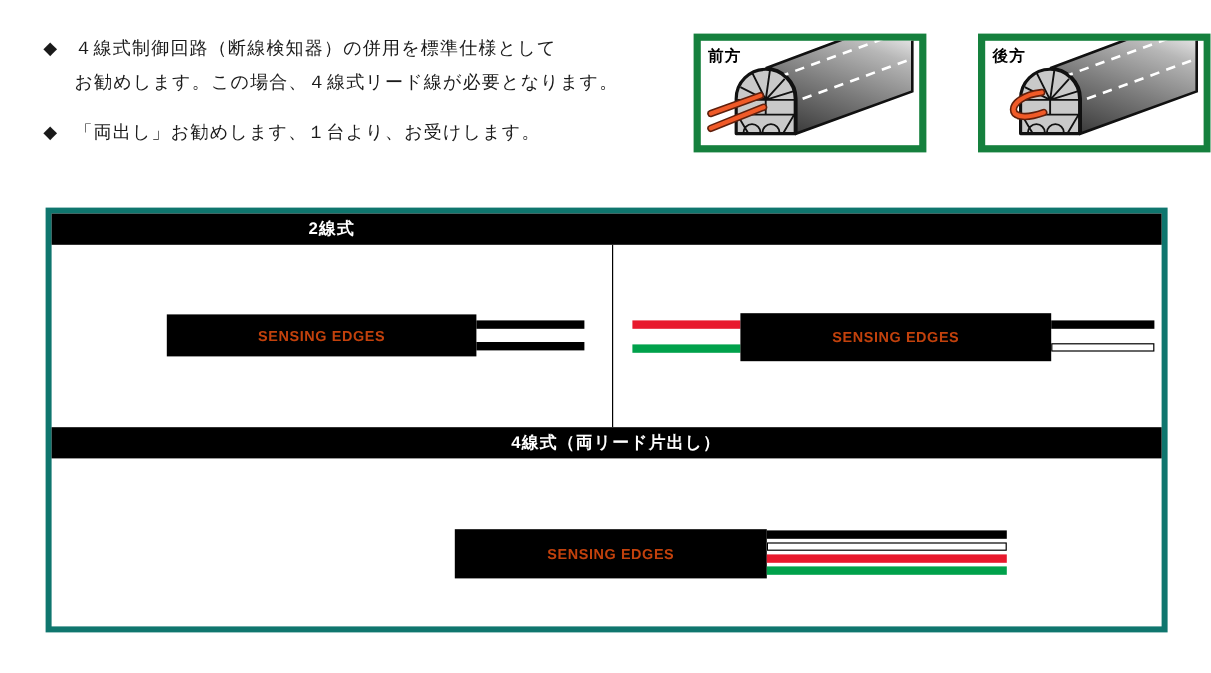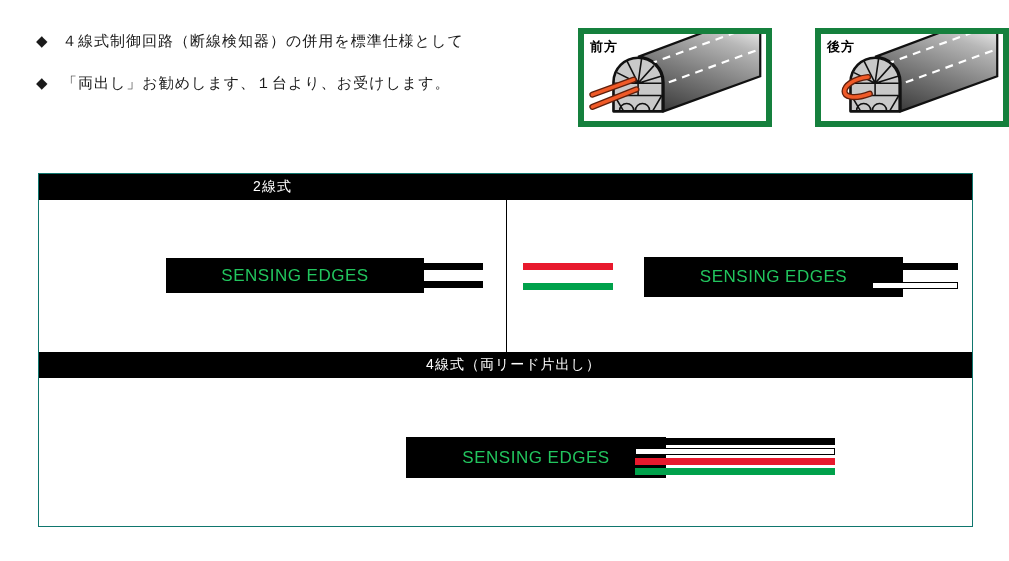--- a/index.html
+++ b/index.html
@@ -34,21 +34,21 @@
     font-size: 13px; font-weight: bold; color: #000; letter-spacing: 1px;
     z-index: 2;
   }
   .lead-outline { stroke: #5f1f0c; stroke-width: 7; fill: none; stroke-linecap: round; }
   .lead { stroke: var(--lead-orange); stroke-width: 4; fill: none; stroke-linecap: round; }
 
   
   .wiring-table {
     position: absolute; left: 38px; top: 173px;
     width: 935px; height: 354px;
-    border: 1px solid #0f766e; background: #fff;
+    border: 5px solid #0f766e; background: #fff; font-weight: bold;
   }
   .thead {
     position: absolute; left: 0; width: 100%; height: 26px;
     background: var(--header-bg); color: var(--header-text);
     display: flex; align-items: center;
   }
   #thead-top { top: 0; }
   #thead-mid { top: 178px; padding-left: 16px; }
   .thead-cell {
     display: flex; align-items: center; justify-content: center;
@@ -57,23 +57,23 @@
   .thead-cell.half-left  { width: 467px; }
   .thead-cell.half-right { width: 466px; }
   .thead-cell.full { width: 100%; }
   .v-divider {
     position: absolute; left: 467px; top: 26px; width: 1px; height: 152px;
     background: #000;
   }
 
   
   .edge-box {
-    position: absolute; background: #000; color: #22c55e;
+    position: absolute; background: #000; color: #c2410c;
     display: flex; align-items: center; justify-content: center;
-    font-size: 17px; letter-spacing: 0.5px; margin-left: 31px;
+    font-size: 12px; letter-spacing: 0.5px;
   }
   #edge-box-a { left: 96px;  top: 84px;  width: 258px; height: 35px; }
   #edge-box-b { left: 574px; top: 83px;  width: 259px; height: 40px; }
   #edge-box-c { left: 336px; top: 263px; width: 260px; height: 41px; }
 
   .wires { position: absolute; display: flex; flex-direction: column; }
   #wires-a-right { left: 354px; top: 89px;  width: 90px;  gap: 11px; }
   #wires-b-left  { left: 484px; top: 89px;  width: 90px;  gap: 13px; }
   #wires-b-right { left: 833px; top: 89px;  width: 86px;  gap: 12px; }
   #wires-c-right { left: 596px; top: 264px; width: 200px; gap: 3px;  }
@@ -87,20 +87,21 @@
 </head>
 <body>
 
 <div class="page">
 
   <div class="notes">
     <div class="note">
       <div class="note-bullet">◆</div>
       <div class="note-lines">
         <div>４線式制御回路（断線検知器）の併用を標準仕様として</div>
+        <div>お勧めします。この場合、４線式リード線が必要となります。</div>
       </div>
     </div>
     <div class="note">
       <div class="note-bullet">◆</div>
       <div class="note-lines">
         <div>「両出し」お勧めします、１台より、お受けします。</div>
       </div>
     </div>
   </div>
 

